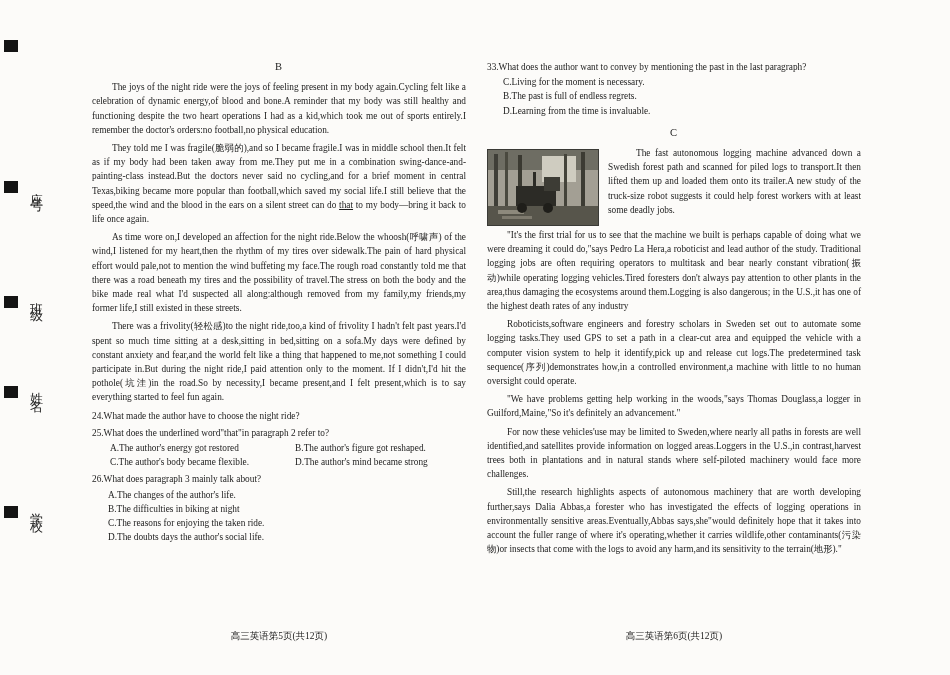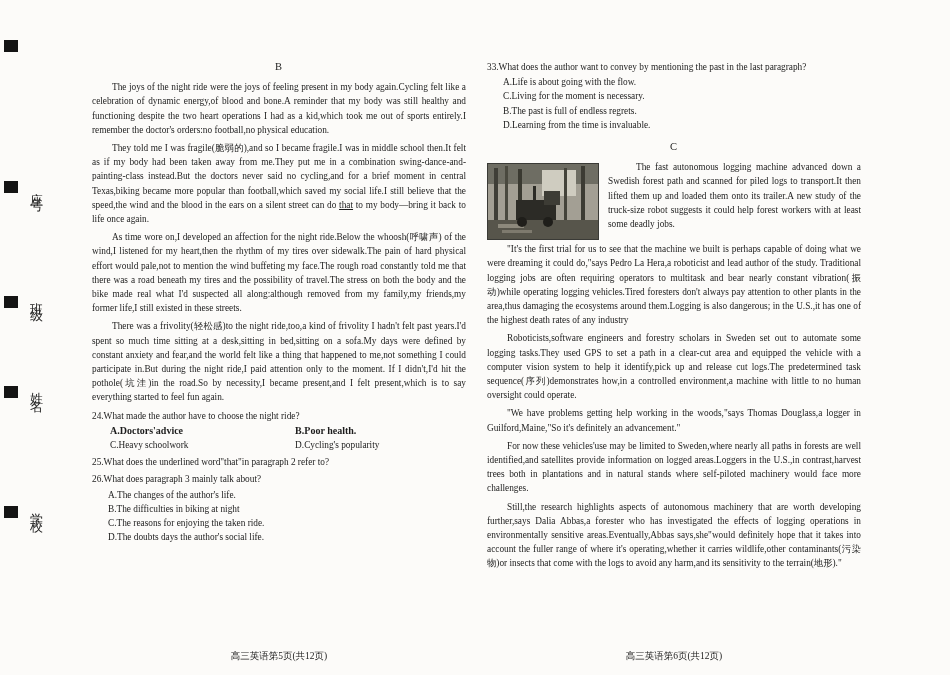--- a/index.html
+++ b/index.html
@@ -21,21 +21,21 @@
   .col-right { left:487px; }
   .section-label { text-align:center; font-size:10.5px; margin-bottom:6px; letter-spacing:1px; }
   p.para { text-indent:20px; margin-bottom:4px; }
   .underline { text-decoration:underline; }
   .question { margin-top:3px; }
   .stem { margin-bottom:1px; }
   .opts-grid { display:grid; grid-template-columns:52% 48%; padding-left:18px; }
   .opts-grid .opt { display:block; }
   .opts-list .opt { display:block; padding-left:16px; }
   .opt.emph { font-weight:bold; font-size:10px; }
-  .footer { position:absolute; bottom:12px; text-align:center; font-size:9.5px; color:#222; }
+  .footer { position:absolute; bottom:32px; text-align:center; font-size:9.5px; color:#222; }
   .footer-left { left:92px; width:374px; }
   .footer-right { left:487px; width:374px;margin-top:28px; }
   .photo-wrap {
     float:left; width:112px; height:77px; margin:3px 9px 2px 0;
     border:1px solid #3a3a36; background:#a8a59c; overflow:hidden;
   }
   .photo-wrap svg { display:block; }
   .clear { clear:left; }
 </style>
 </head>
@@ -61,50 +61,49 @@
     <p class="para">The joys of the night ride were the joys of feeling present in my body again.Cycling felt like a celebration of dynamic energy,of blood and bone.A reminder that my body was still healthy and functioning despite the two heart operations I had as a kid,which took me out of sports entirely.I remember the doctor's orders:no football,no physical education.</p>
 
     <p class="para"><span>They told me I was fragile(脆弱的),and so I became fragile.I was in middle school then.It felt as if my body had been taken away from me.They put me in a combination swing-dance-and-painting-class instead.But the doctors never said no cycling,and for a brief moment in central Texas,biking became more popular than football,which saved my social life.I still believe that the speed,the wind and the blood in the ears on a silent street can do </span><span class="underline">that</span><span> to my body—bring it back to life once again.</span></p>
 
     <p class="para">As time wore on,I developed an affection for the night ride.Below the whoosh(呼啸声) of the wind,I listened for my heart,then the rhythm of my tires over sidewalk.The pain of hard physical effort would pale,not to mention the wind buffeting my face.The rough road constantly told me that there was a road beneath my tires and the possibility of travel.The stress on both the body and the bike made real what I'd suspected all along:although removed from my family,my friends,my former life,I still existed in these streets.</p>
 
     <p class="para">There was a frivolity(轻松感)to the night ride,too,a kind of frivolity I hadn't felt past years.I'd spent so much time sitting at a desk,sitting in bed,sitting on a sofa.My days were defined by constant anxiety and fear,and the world felt like a thing that happened to me,not something I could participate in.But during the night ride,I paid attention only to the moment. If I didn't,I'd hit the pothole(坑洼)in the road.So by necessity,I became present,and I felt present,which is to say everything started to feel fun again.</p>
 
     <div class="question">
       <div class="stem">24.What made the author have to choose the night ride?</div>
-      <div class="opts-grid">
-        <span class="opt emph">A.Doctors'advice</span>
-        <span class="opt emph">B.Poor health.</span>
-        <span class="opt">C.Heavy schoolwork</span>
-        <span class="opt">D.Cycling's popularity</span>
-      </div>
     </div>
 
     <div class="question">
       <div class="stem">25.What does the underlined word"that"in paragraph 2 refer to?</div>
+      <div class="opts-grid">
+        <span class="opt">A.The author's energy got restored</span>
+        <span class="opt">B.The author's figure got reshaped.</span>
+        <span class="opt">C.The author's body became flexible.</span>
+        <span class="opt">D.The author's mind became strong</span>
+      </div>
     </div>
 
     <div class="question">
       <div class="stem">26.What does paragraph 3 mainly talk about?</div>
       <div class="opts-list">
         <span class="opt">A.The changes of the author's life.</span>
         <span class="opt">B.The difficulties in biking at night</span>
         <span class="opt">C.The reasons for enjoying the taken ride.</span>
         <span class="opt">D.The doubts days the author's social life.</span>
       </div>
     </div>
 
   </div>
 
   <div class="col col-right">
 
     <div class="question" style="margin-top:0;">
       <div class="stem">33.What does the author want to convey by mentioning the past in the last paragraph?</div>
       <div class="opts-list">
-        <span class="opt">A.Life is about going with the flow.</span>
         <span class="opt">C.Living for the moment is necessary.</span>
         <span class="opt">B.The past is full of endless regrets.</span>
         <span class="opt">D.Learning from the time is invaluable.</span>
       </div>
     </div>
 
     <div class="section-label" style="margin-top:8px;">C</div>
 
     <div>
       <div class="photo-wrap">

